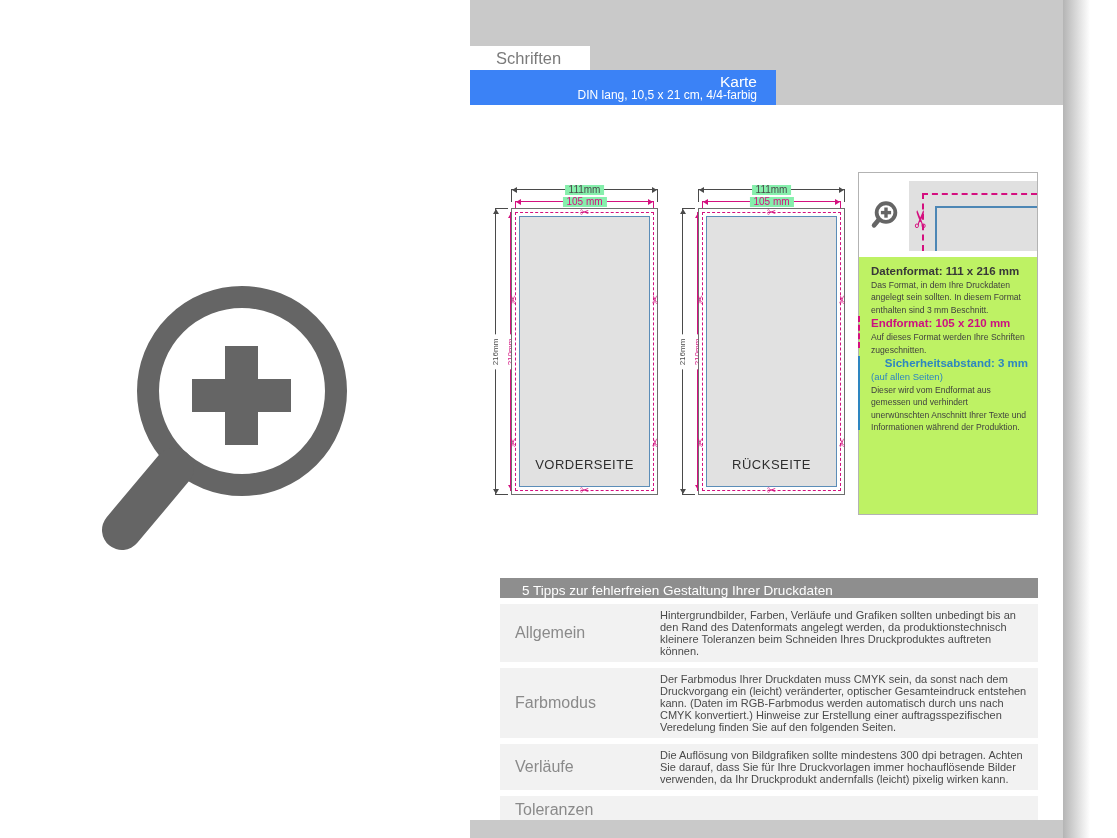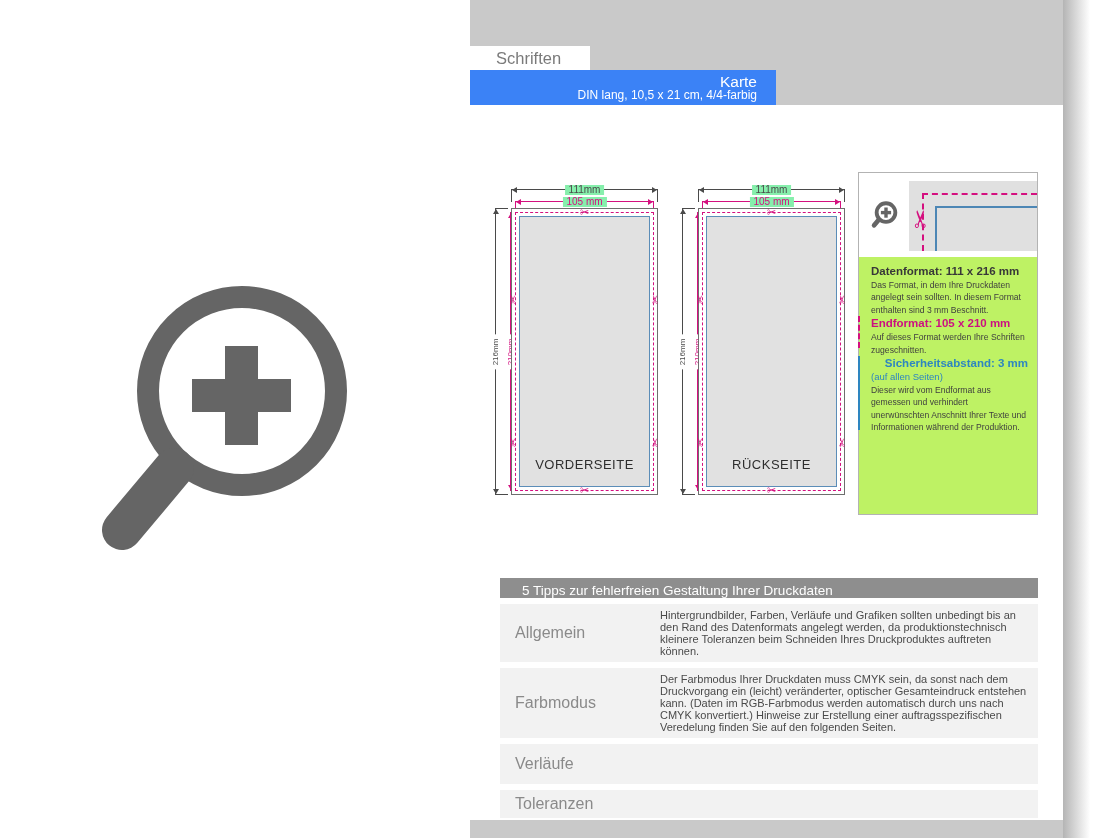--- a/index.html
+++ b/index.html
@@ -249,20 +249,21 @@
       <div class="tip-row r1">
         <div class="tip-label">Allgemein</div>
         <div class="tip-text">Hintergrundbilder, Farben, Verläufe und Grafiken sollten unbedingt bis an den Rand des Datenformats angelegt werden, da produktionstechnisch kleinere Toleranzen beim Schneiden Ihres Druckproduktes auftreten können.</div>
       </div>
       <div class="tip-row r2">
         <div class="tip-label">Farbmodus</div>
         <div class="tip-text">Der Farbmodus Ihrer Druckdaten muss CMYK sein, da sonst nach dem Druckvorgang ein (leicht) veränderter, optischer Gesamteindruck entstehen kann. (Daten im RGB-Farbmodus werden automatisch durch uns nach CMYK konvertiert.) Hinweise zur Erstellung einer auftragsspezifischen Veredelung finden Sie auf den folgenden Seiten.</div>
       </div>
       <div class="tip-row r3">
         <div class="tip-label">Verläufe</div>
+        <div class="tip-text">Die Auflösung von Bildgrafiken sollte mindestens 300 dpi betragen. Achten Sie darauf, dass Sie für Ihre Druckvorlagen immer hochauflösende Bilder verwenden, da Ihr Druckprodukt andernfalls (leicht) pixelig wirken kann.</div>
       </div>
       <div class="tip-row r4">
         <div class="tip-label">Toleranzen</div>
       </div>
       <div class="tip-row r5">
         <div class="tip-label">Seiten(-reihenfolge)</div>
         <div class="tip-text">Senden Sie mehrseitige Dokumente chronologisch in korrekter Reihenfolge als eine einzige PDF-Datei oder benennen Sie Einzeldokumente entsprechend mit fortlaufenden Seitennummern.</div>
       </div>
     </div>
 

